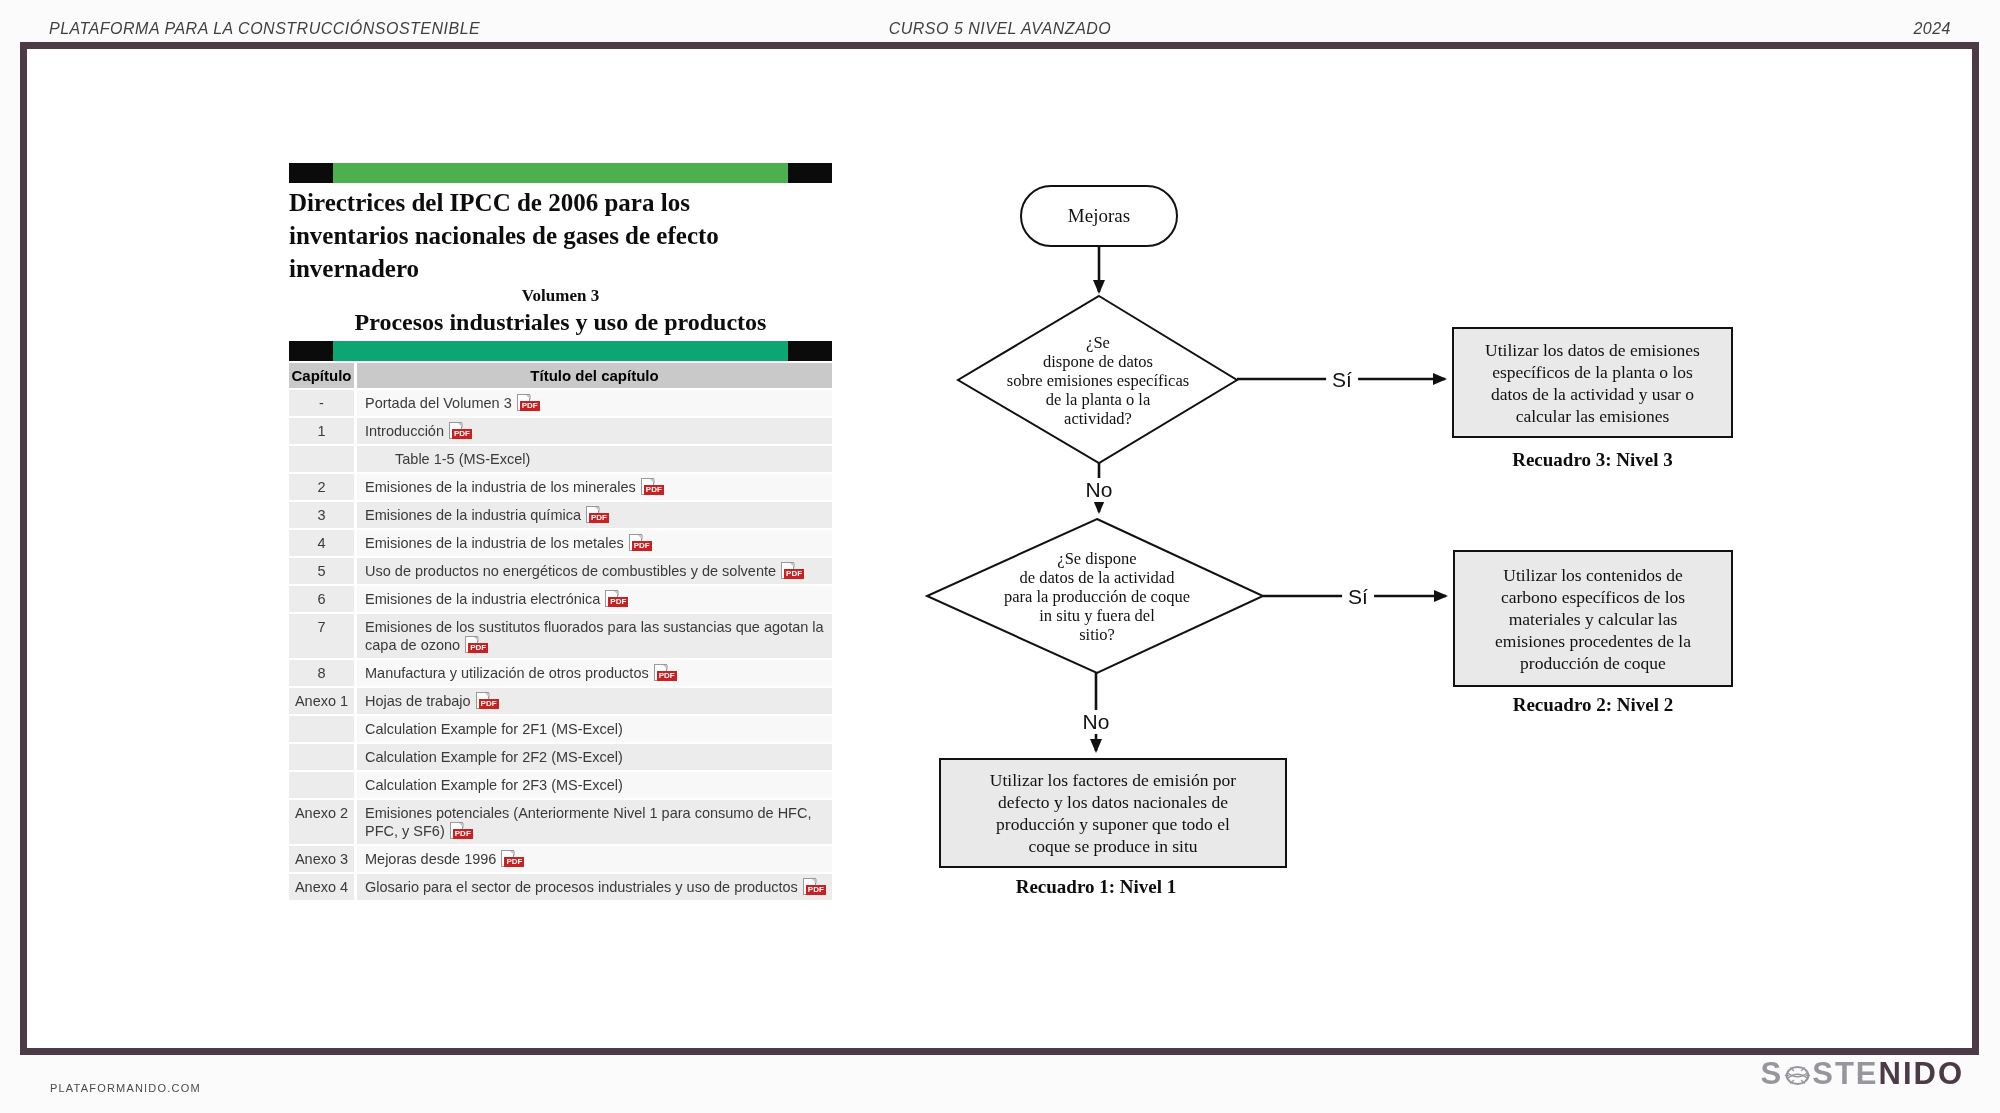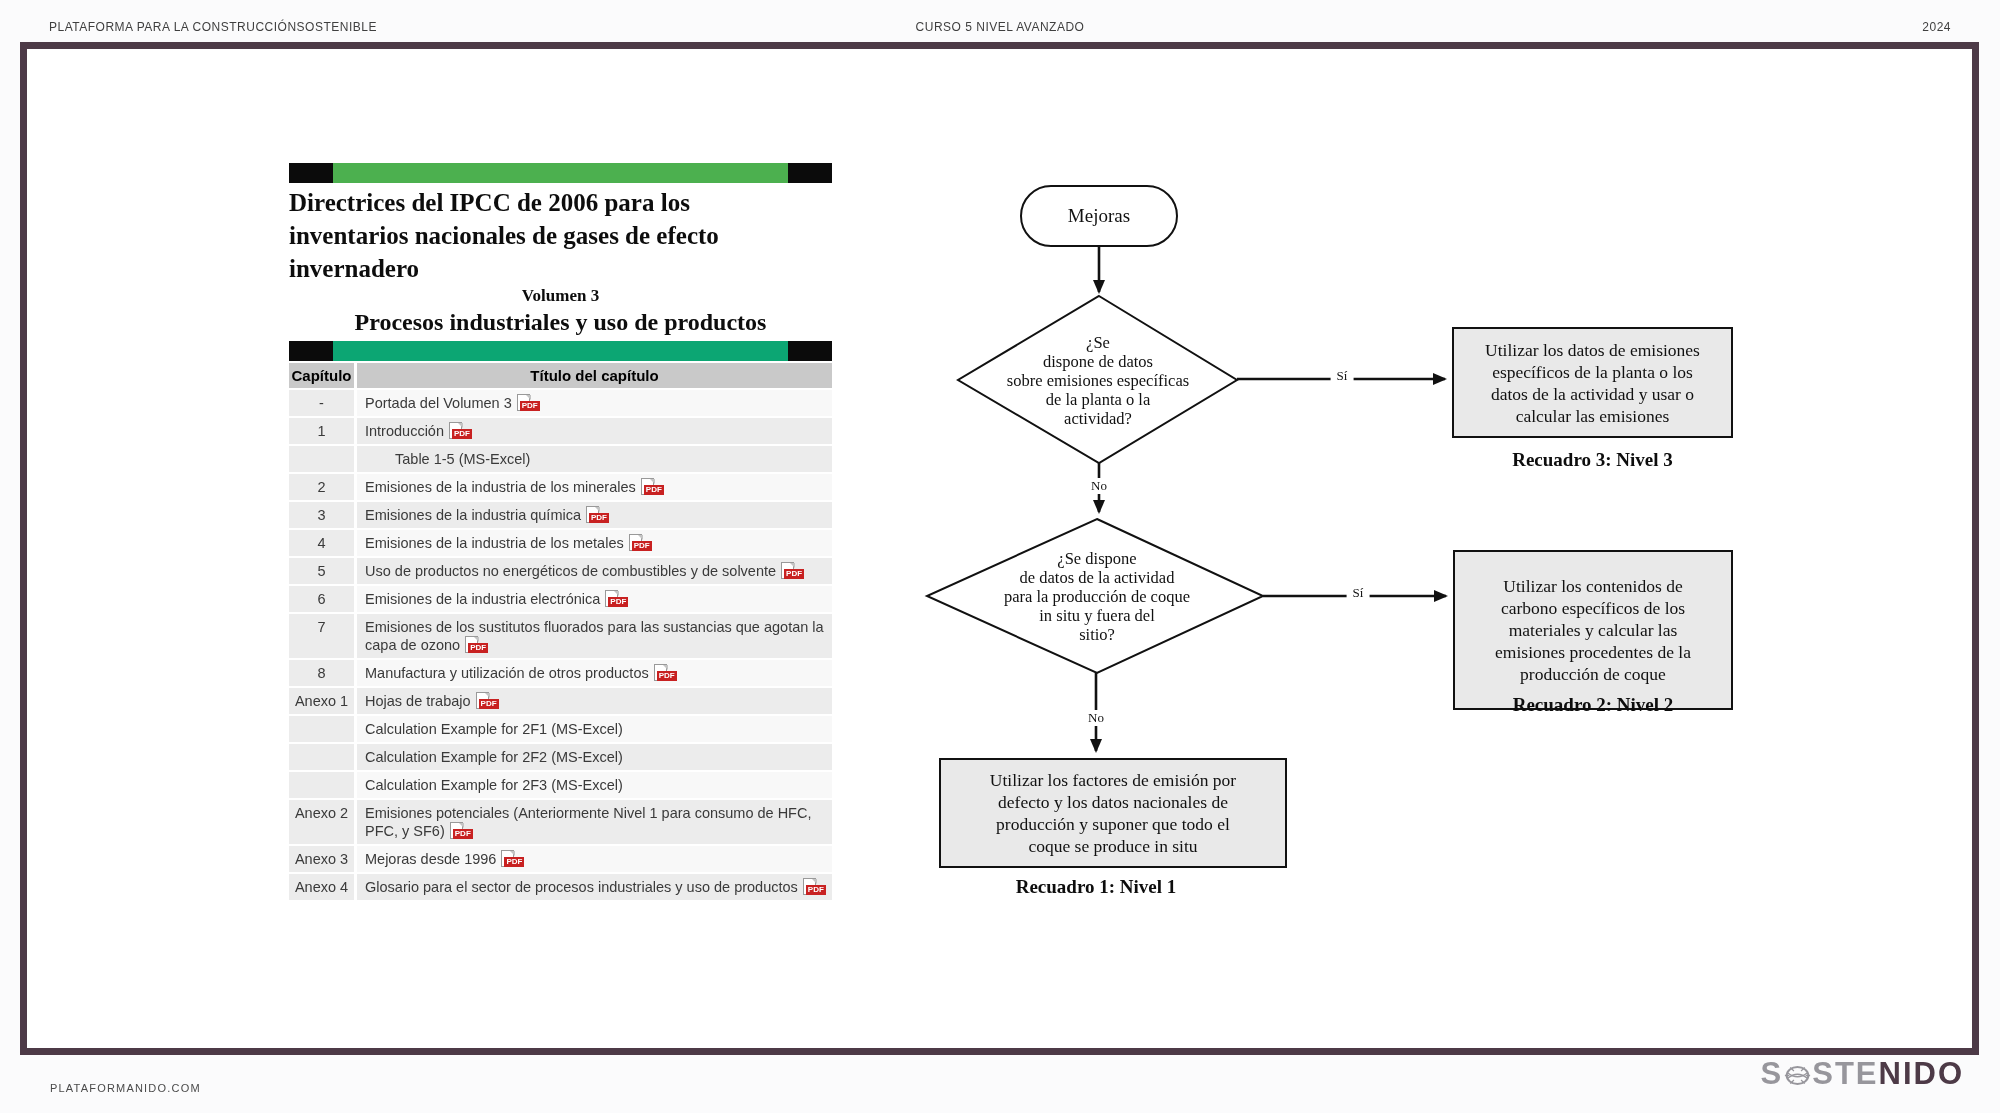--- a/index.html
+++ b/index.html
@@ -8,21 +8,21 @@
     --row_light:#f8f8f8; --row_dark:#ececec; --logo_gray:#97969c;
   }
   *{box-sizing:border-box;}
   html,body{margin:0;padding:0;}
   body{
     width:2000px;height:1113px;position:relative;overflow:hidden;
     background:#fbfbfc;font-family:"Liberation Sans","DejaVu Sans",sans-serif;color:#222;
   }
   
   .hdr-left,.hdr-center,.hdr-right{
-    position:absolute;top:20px;font-size:12px;letter-spacing:.5px;color:#3f3f3f;
+    position:absolute;top:20px;font-size:16px;letter-spacing:.5px;color:#3f3f3f;font-style:italic;
   }
   .hdr-left{left:49px;}
   .hdr-center{left:50%;transform:translateX(-50%);}
   .hdr-right{right:49px;}
   .ftr-left{
     position:absolute;left:50px;top:1082px;font-size:11px;letter-spacing:1.2px;color:#4a4a4a;
   }
   .logo{
     position:absolute;right:36px;top:1056px;display:flex;align-items:center;
     font-size:31px;font-weight:700;letter-spacing:2px;color:var(--logo_gray);
@@ -86,34 +86,34 @@
     font-family:"Liberation Serif","DejaVu Serif",serif;font-size:19px;color:#111;
   }
   .fc-text{
     position:absolute;font-family:"Liberation Serif","DejaVu Serif",serif;color:#111;
     text-align:center;white-space:pre-line;font-size:16.5px;line-height:19px;
   }
   #d1text{left:968px;top:333px;width:260px;}
   #d2text{left:947px;top:549px;width:300px;}
   .fc-label{
     position:absolute;transform:translateX(-50%);background:#fff;padding:0 6px;
-    font-family:Liberation Serif, serif;font-size:13px;color:#111;
+    font-family:Liberation Sans, sans-serif;font-size:21px;color:#111;
   }
   #si1{left:1342px;top:368px;}
   #no1{left:1099px;top:478px;}
   #si2{left:1358px;top:585px;}
   #no2{left:1096px;top:710px;}
   .fc-box{
     position:absolute;background:var(--box_fill);border:2.5px solid #111;
     display:flex;align-items:center;justify-content:center;text-align:center;
     font-family:"Liberation Serif","DejaVu Serif",serif;color:#111;
     white-space:pre-line;font-size:17.5px;line-height:22px;padding:2px 4px;
   }
   #box3{left:1452px;top:327px;width:281px;height:111px;}
-  #box2{left:1453px;top:550px;width:280px;height:160px;}
+  #box2{left:1453px;top:550px;width:280px;height:137px;}
   #box1{left:939px;top:758px;width:348px;height:110px;}
   .fc-caption{
     position:absolute;text-align:center;font-family:"Liberation Serif","DejaVu Serif",serif;
     font-weight:bold;font-size:19px;color:#0d0d0d;
   }
   #cap3{left:1452px;top:449px;width:281px;}
   #cap2{left:1453px;top:694px;width:280px;}
   #cap1{left:939px;top:876px;width:314px;}
 </style>
 </head>

